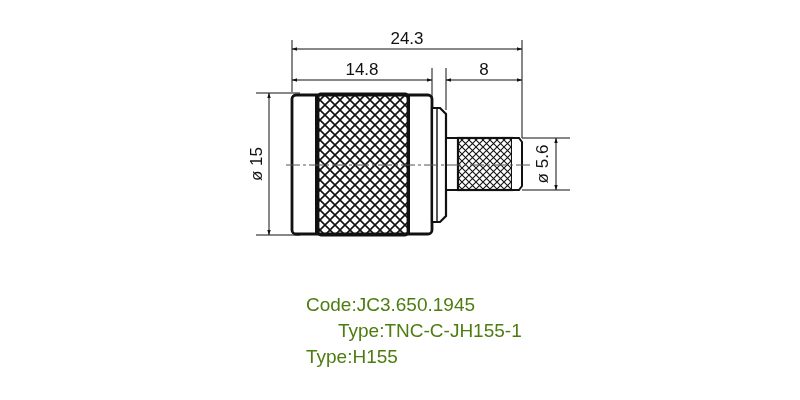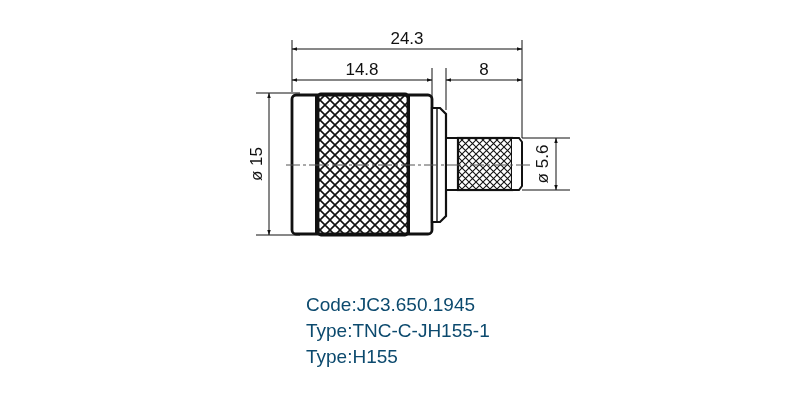--- a/index.html
+++ b/index.html
@@ -1,18 +1,18 @@
 <!DOCTYPE html>
 <html><head>
 <meta charset="utf-8">
 <style>
   html, body { margin: 0; padding: 0; background: #ffffff; }
   body { width: 800px; height: 400px; position: relative; overflow: hidden; font-family: "Liberation Sans", sans-serif; }
   #drawing { position: absolute; left: 0; top: 0; }
-  .spec { position: absolute; left: 306px; font-family: "Liberation Sans", sans-serif; font-size: 19px; color: #0c4a6e; line-height: 26px; white-space: nowrap; }
+  .spec { position: absolute; left: 306px; font-family: "Liberation Sans", sans-serif; font-size: 19px; color: #4d7c0f; line-height: 26px; white-space: nowrap; }
   .dimtxt { font-family: "Liberation Sans", sans-serif; font-size: 17px; fill: #111; }
 </style>
 </head>
 <body>
 
 <svg id="drawing" width="800" height="400" viewBox="0 0 800 400" xmlns="http://www.w3.org/2000/svg">
   <defs>
     <pattern id="knurl" width="10" height="10" patternUnits="userSpaceOnUse">
       <path d="M0,0 L10,10 M10,0 L0,10" stroke="#111" stroke-width="1.6"></path>
     </pattern>
@@ -62,14 +62,14 @@
 
     <rect x="446" y="138" width="12" height="52" stroke-width="2"></rect>
     <rect x="458" y="138" width="54" height="52" fill="url(#knurl-small)" stroke-width="2.2"></rect>
     <path d="M512,138 L519,138 L522,142 L522,186 L519,190 L512,190" stroke-width="2"></path>
   </g>
 
   <line x1="286" y1="165" x2="530" y2="165" stroke="#555" stroke-width="1" stroke-dasharray="14,3,3,3"></line>
 </svg>
 
 <div class="spec" style="top:292px;">Code:JC3.650.1945</div>
-<div class="spec" style="top:318px;">Type:TNC-C-JH155-1</div>
+<div class="spec" style="top:318px;margin-left:32px;">Type:TNC-C-JH155-1</div>
 <div class="spec" style="top:344px;">Type:H155</div>
 
 </body></html>

